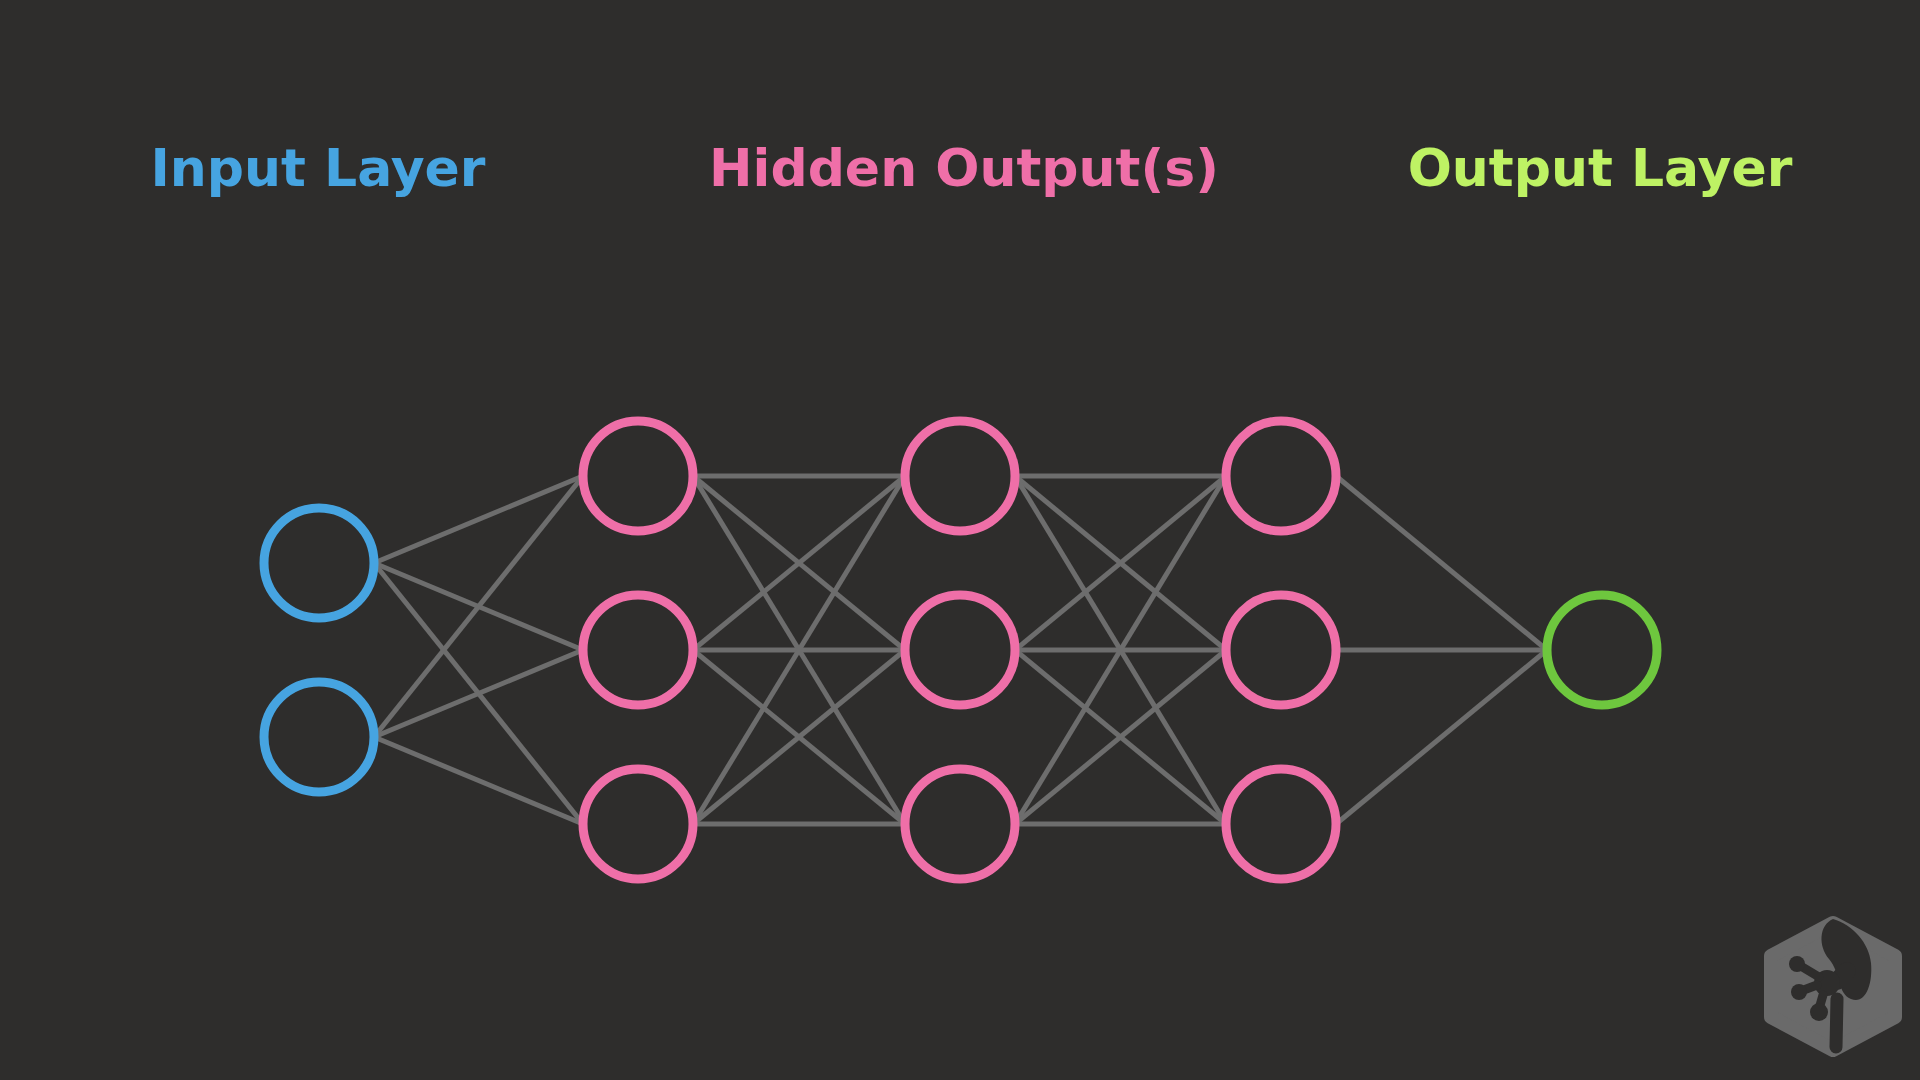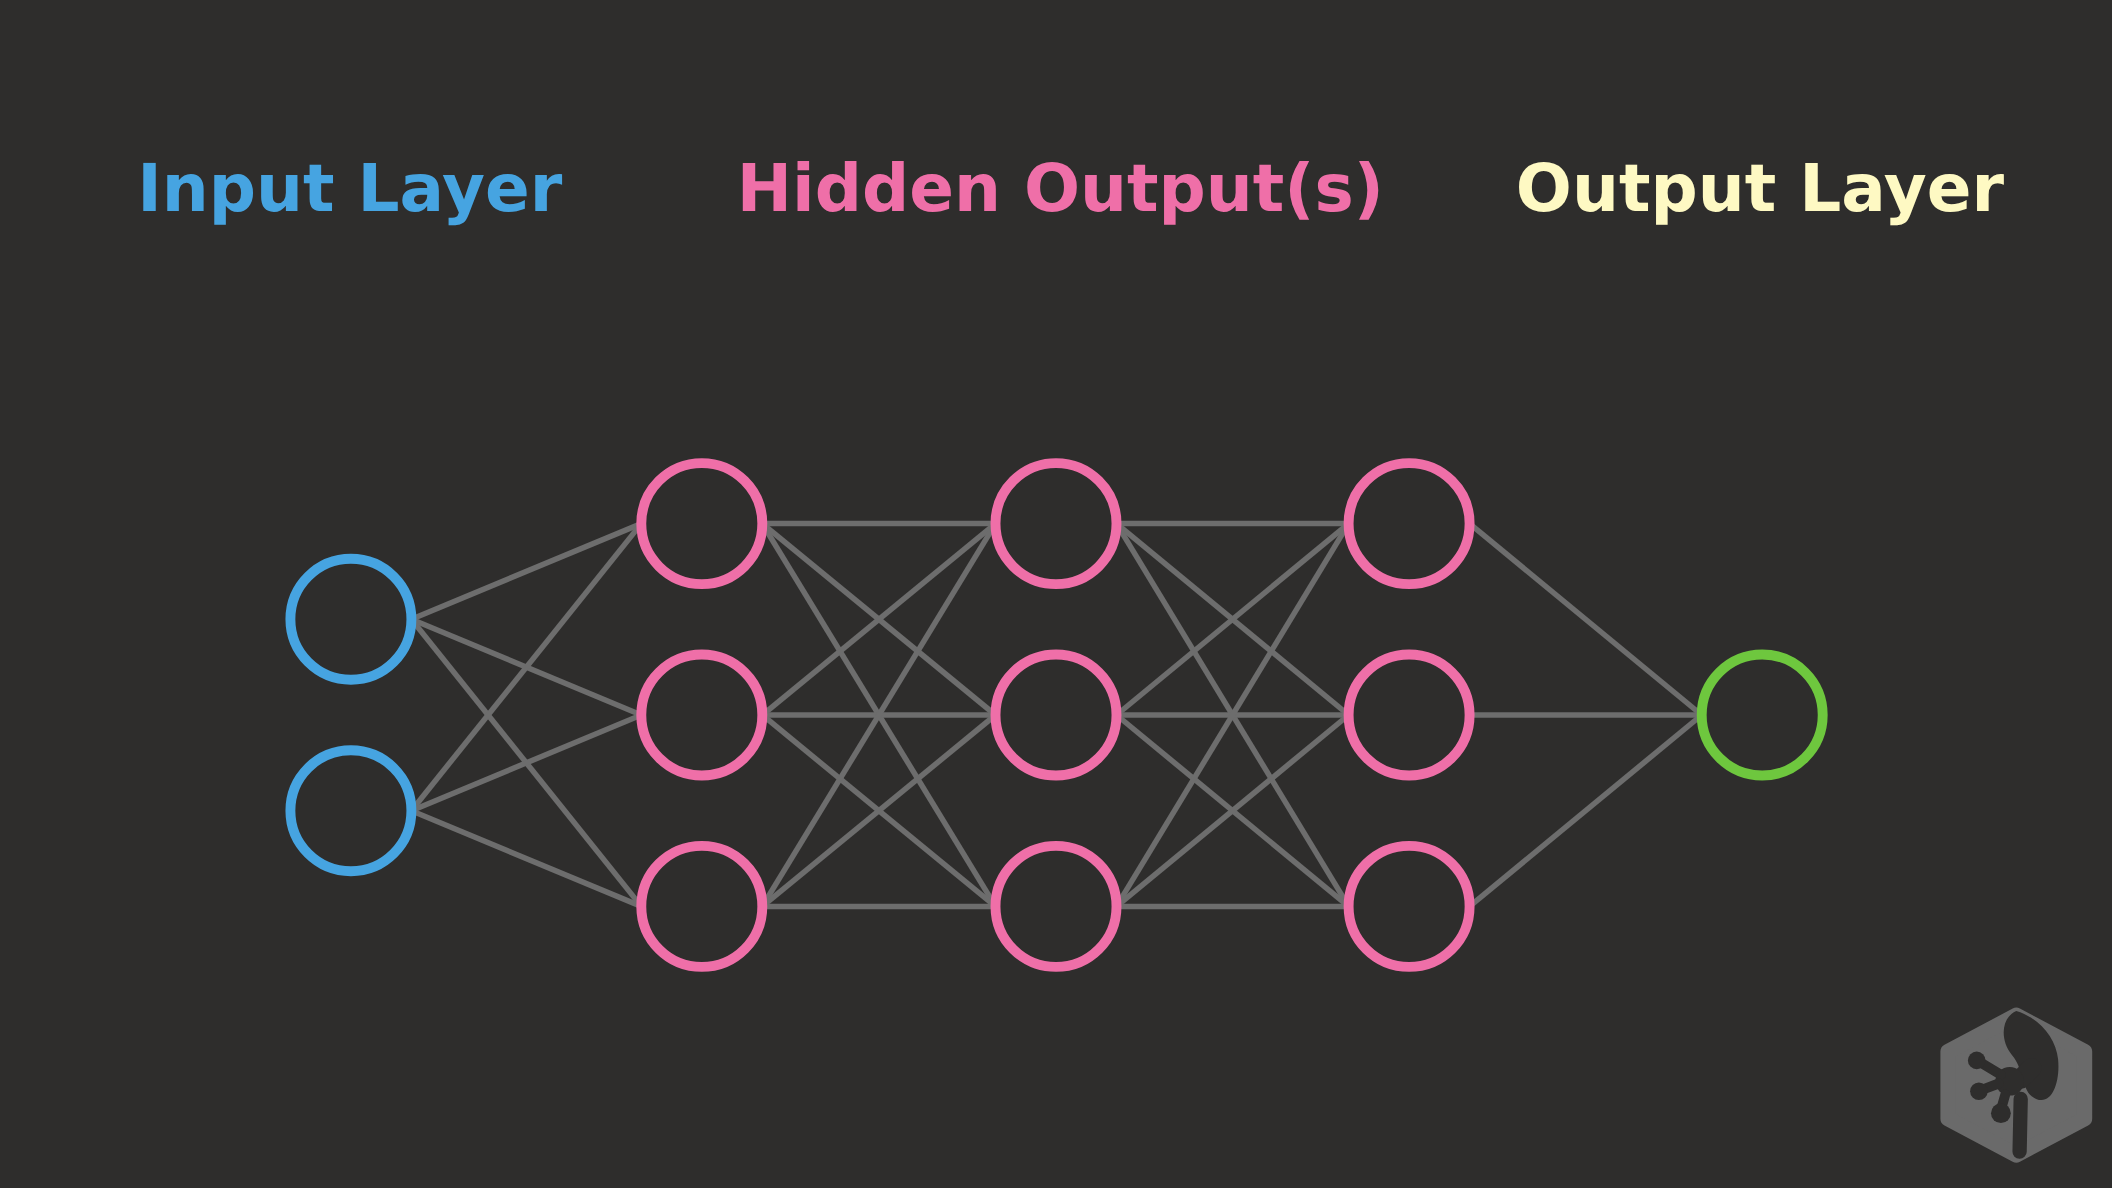--- a/index.html
+++ b/index.html
@@ -13,38 +13,38 @@
     overflow:hidden;
     font-family:"DejaVu Sans", "Liberation Sans", sans-serif;
     position:relative;
   }
   .stage{position:absolute;inset:0;}
   .layer-title{
     position:absolute;
     top:142px;
     transform:translateX(-50%);
     font-weight:bold;
-    font-size:60px;
+    font-size:52px;
     line-height:1;
     letter-spacing:0px;
     white-space:nowrap;
   }
   #net{position:absolute;left:0;top:0;}
   #logo{position:absolute;left:1757px;top:915px;}
 </style>
 </head>
 <body>
 
 <div class="stage">
 
   <div class="layer-title" id="title-0" style="left: 318px; color: rgb(70, 164, 225);">Input Layer</div>
 
   <div class="layer-title" id="title-1" style="left: 964px; color: rgb(239, 111, 168);">Hidden Output(s)</div>
 
-  <div class="layer-title" id="title-2" style="left: 1600px; color: #fef9c3;">Output Layer</div>
+  <div class="layer-title" id="title-2" style="left: 1600px; color: #bef264;">Output Layer</div>
 
   <svg id="net" width="1920" height="1080" viewBox="0 0 1920 1080">
       <g>
         <line x1="374" y1="563" x2="583" y2="476" stroke="#6d6d6d" stroke-width="5"></line>
         <line x1="374" y1="563" x2="583" y2="650" stroke="#6d6d6d" stroke-width="5"></line>
         <line x1="374" y1="563" x2="583" y2="824" stroke="#6d6d6d" stroke-width="5"></line>
         <line x1="374" y1="737" x2="583" y2="476" stroke="#6d6d6d" stroke-width="5"></line>
         <line x1="374" y1="737" x2="583" y2="650" stroke="#6d6d6d" stroke-width="5"></line>
         <line x1="374" y1="737" x2="583" y2="824" stroke="#6d6d6d" stroke-width="5"></line>
         <line x1="693" y1="476" x2="905" y2="476" stroke="#6d6d6d" stroke-width="5"></line>

